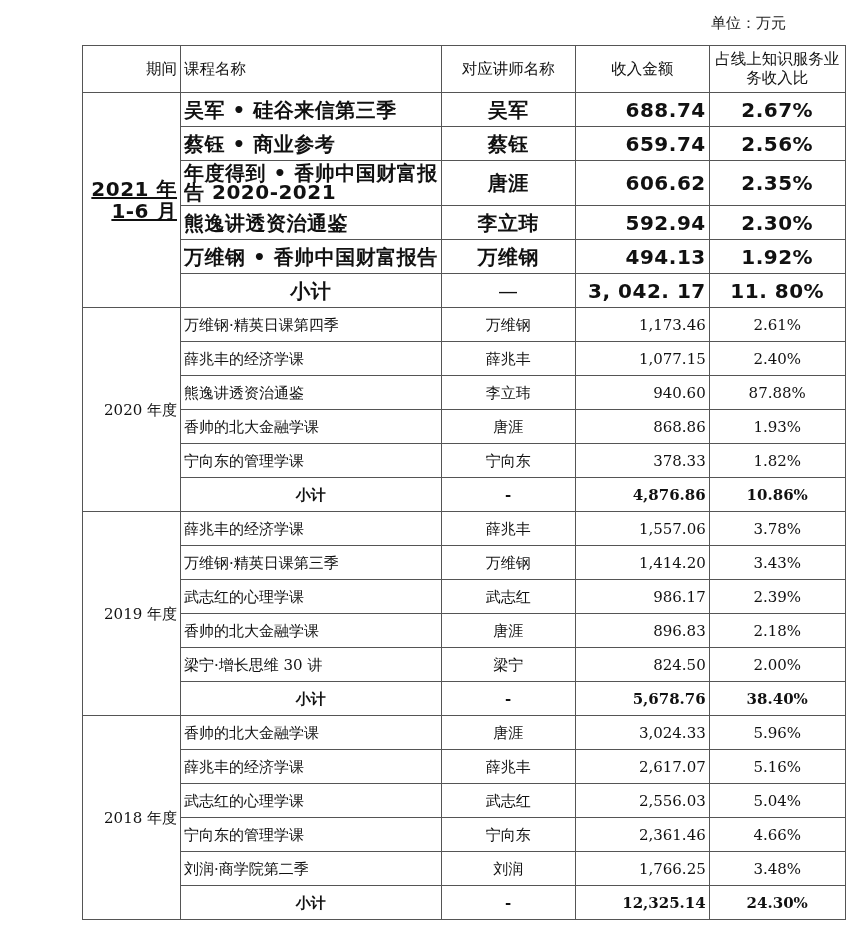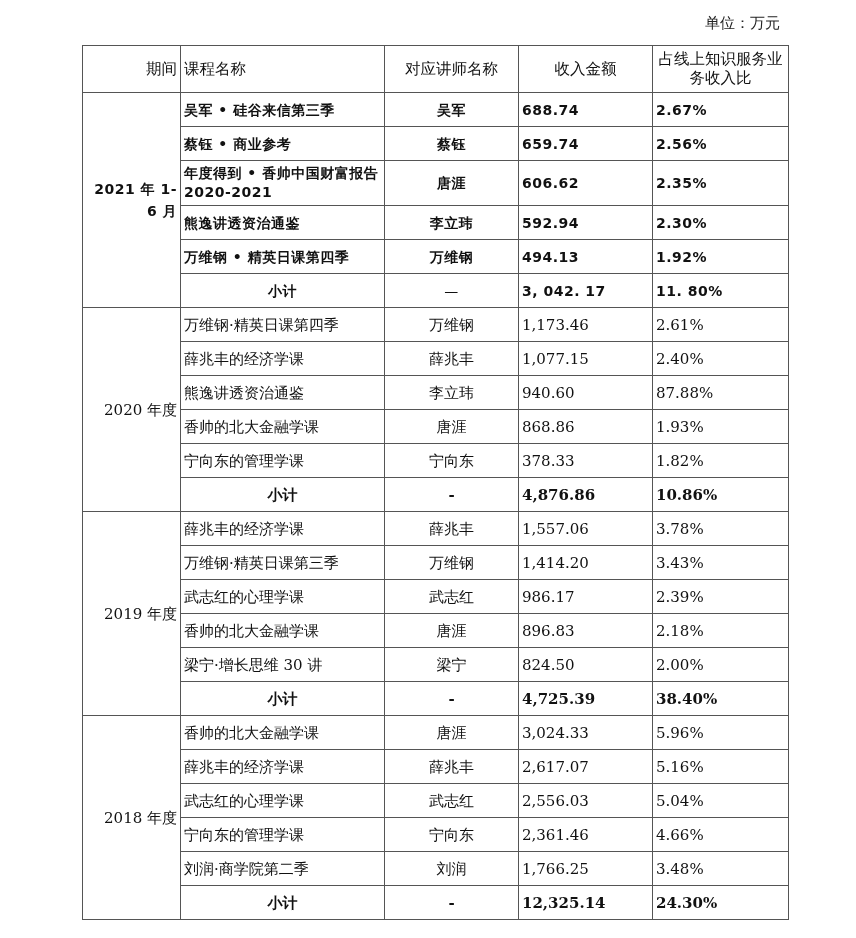--- a/index.html
+++ b/index.html
@@ -1,41 +1,41 @@
 <!DOCTYPE html>
 <html><head>
 <meta charset="utf-8">
 <style>
   html, body { margin: 0; padding: 0; background: #ffffff; }
   body { width: 856px; height: 938px; position: relative; overflow: hidden;
          font-family: "DejaVu Serif", "Liberation Serif", serif; color: #111; }
-  .unit { position: absolute; top: 14px; right: 76px; font-size: 15px;
+  .unit { position: absolute; top: 14px; right: 70px; font-size: 15px;
           font-family: "DejaVu Sans", sans-serif; color: #222; }
   table { position: absolute; left: 82px; top: 45px; border-collapse: collapse;
           table-layout: fixed; }
   td, th { border: 1.5px solid #555; padding: 0 3px; font-size: 15px;
            height: 33px; line-height: 18px; white-space: nowrap; overflow: hidden; }
   th { font-family: "DejaVu Sans", sans-serif; font-weight: normal; height: 46px;
        font-size: 15.5px; }
   .c1 { width: 91px; text-align: right; }
   .c2 { width: 197px; text-align: left; }
   .c3 { width: 127px; text-align: center; }
-  .c4 { width: 127px; }
-  .c5 { width: 129px; text-align: left; }
+  .c4 { width: 127px; text-align: right; }
+  .c5 { width: 129px; text-align: center; }
   th.c4, th.c5 { text-align: center; }
   th.c5 { line-height: 19px; white-space: normal; }
   .sans { font-family: "DejaVu Sans", sans-serif; font-weight: bold; letter-spacing: 0.5px; }
-  .sans td { font-size: 14px; margin-top: 36px; }
+  .sans td { font-size: 20px; margin-top: 36px; }
   .period { white-space: normal; line-height: 22px; }
   .wrap { white-space: normal; line-height: 19px; }
   .tall td { height: 44px; }
   .sub td { font-weight: bold; }
   .sub .c2 { text-align: center; }
   .sans.sub td { font-weight: bold; }
-  .sans .c1 { font-weight: bold; }
+  .sans .c1 { font-weight: bold; text-decoration: underline; }
 </style>
 </head>
 <body>
 
 <div class="unit">单位：万元</div>
 
 <table>
   <thead>
     <tr>
       <th class="c1">期间</th>
@@ -66,21 +66,21 @@
       <td class="c4">606.62</td>
       <td class="c5">2.35%</td>
     </tr>
     <tr class="sans">
       <td class="c2">熊逸讲透资治通鉴</td>
       <td class="c3">李立玮</td>
       <td class="c4">592.94</td>
       <td class="c5">2.30%</td>
     </tr>
     <tr class="sans">
-      <td class="c2">万维钢 • 精英日课第四季</td>
+      <td class="c2">万维钢 • 香帅中国财富报告</td>
       <td class="c3">万维钢</td>
       <td class="c4">494.13</td>
       <td class="c5">1.92%</td>
     </tr>
     <tr class="sans sub">
       <td class="c2">小计</td>
       <td class="c3" style="font-weight:normal">—</td>
       <td class="c4">3, 042. 17</td>
       <td class="c5">11. 80%</td>
     </tr>
@@ -150,21 +150,21 @@
     </tr>
     <tr>
       <td class="c2">梁宁·增长思维 30 讲</td>
       <td class="c3">梁宁</td>
       <td class="c4">824.50</td>
       <td class="c5">2.00%</td>
     </tr>
     <tr class="sub">
       <td class="c2">小计</td>
       <td class="c3">-</td>
-      <td class="c4">4,725.39</td>
+      <td class="c4">5,678.76</td>
       <td class="c5">38.40%</td>
     </tr>
 
     <tr>
       <td class="c1" rowspan="6">2018 年度</td>
       <td class="c2">香帅的北大金融学课</td>
       <td class="c3">唐涯</td>
       <td class="c4">3,024.33</td>
       <td class="c5">5.96%</td>
     </tr>

